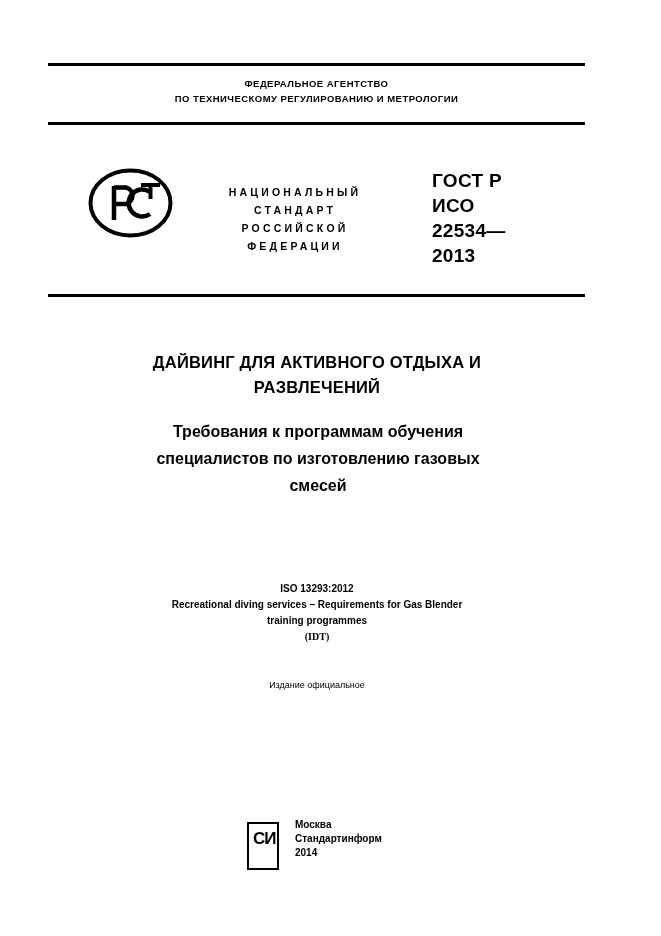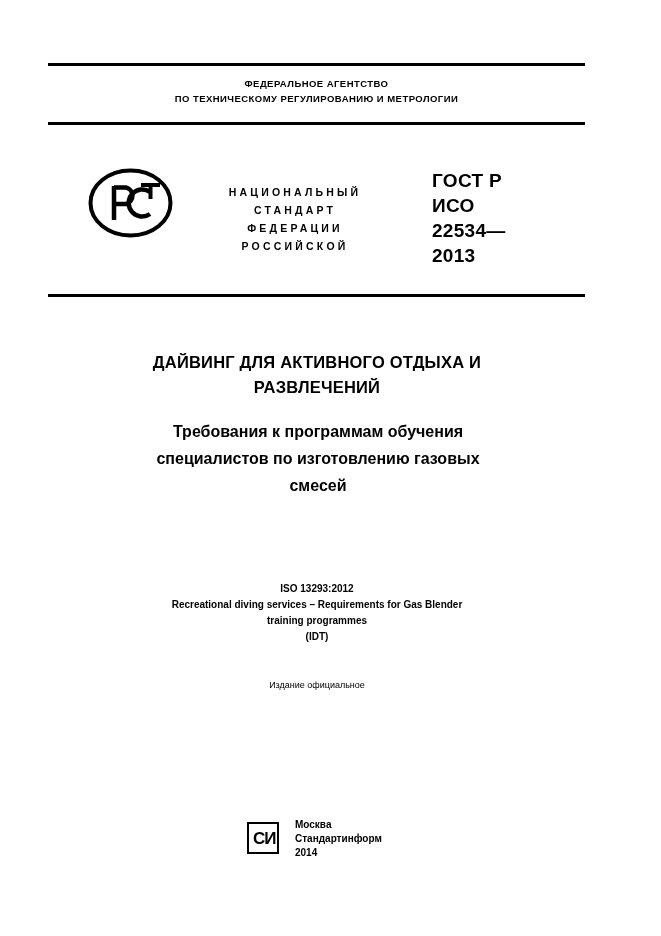--- a/index.html
+++ b/index.html
@@ -125,20 +125,21 @@
     line-height: 16px;
   }
   .idt {
     position: absolute;
     left: 78px;
     top: 631px;
     width: 478px;
     text-align: center;
     font-size: 10px;
     font-weight: bold;
+    font-family: Liberation Serif, serif;
   }
   .official {
     position: absolute;
     left: 78px;
     top: 680px;
     width: 478px;
     text-align: center;
     font-size: 9px;
   }
   
@@ -147,21 +148,21 @@
     left: 247px;
     top: 818px;
     width: 190px;
     height: 52px;
   }
   .pub-logo {
     position: absolute;
     left: 0;
     top: 4px;
     width: 32px;
-    height: 32px;
+    height: 48px;
     border: 2px solid #000;
     box-sizing: border-box;
   }
   .pub-logo-inner {
     position: absolute;
     left: 4px;
     top: 5px;
     font-size: 17px;
     font-weight: bold;
     line-height: 19px;
@@ -202,22 +203,22 @@
       <path d="M62 24 A13.5 13.5 0 1 0 62 46" fill="none" stroke="#000" stroke-width="4.5"></path>
 
       <path d="M53 17 L72 17" fill="none" stroke="#000" stroke-width="4"></path>
       <path d="M62.5 17 L62.5 31" fill="none" stroke="#000" stroke-width="4"></path>
     </svg>
   </div>
 
   <div class="nat-std">
     <div>НАЦИОНАЛЬНЫЙ</div>
     <div>СТАНДАРТ</div>
+    <div>РОССИЙСКОЙ</div>
     <div>ФЕДЕРАЦИИ</div>
-    <div>РОССИЙСКОЙ</div>
   </div>
 
   <div class="gost-code">
     <div>ГОСТ  Р</div>
     <div>ИСО</div>
     <div>22534—</div>
     <div>2013</div>
   </div>
 
   <div class="rule-bottom"></div>

